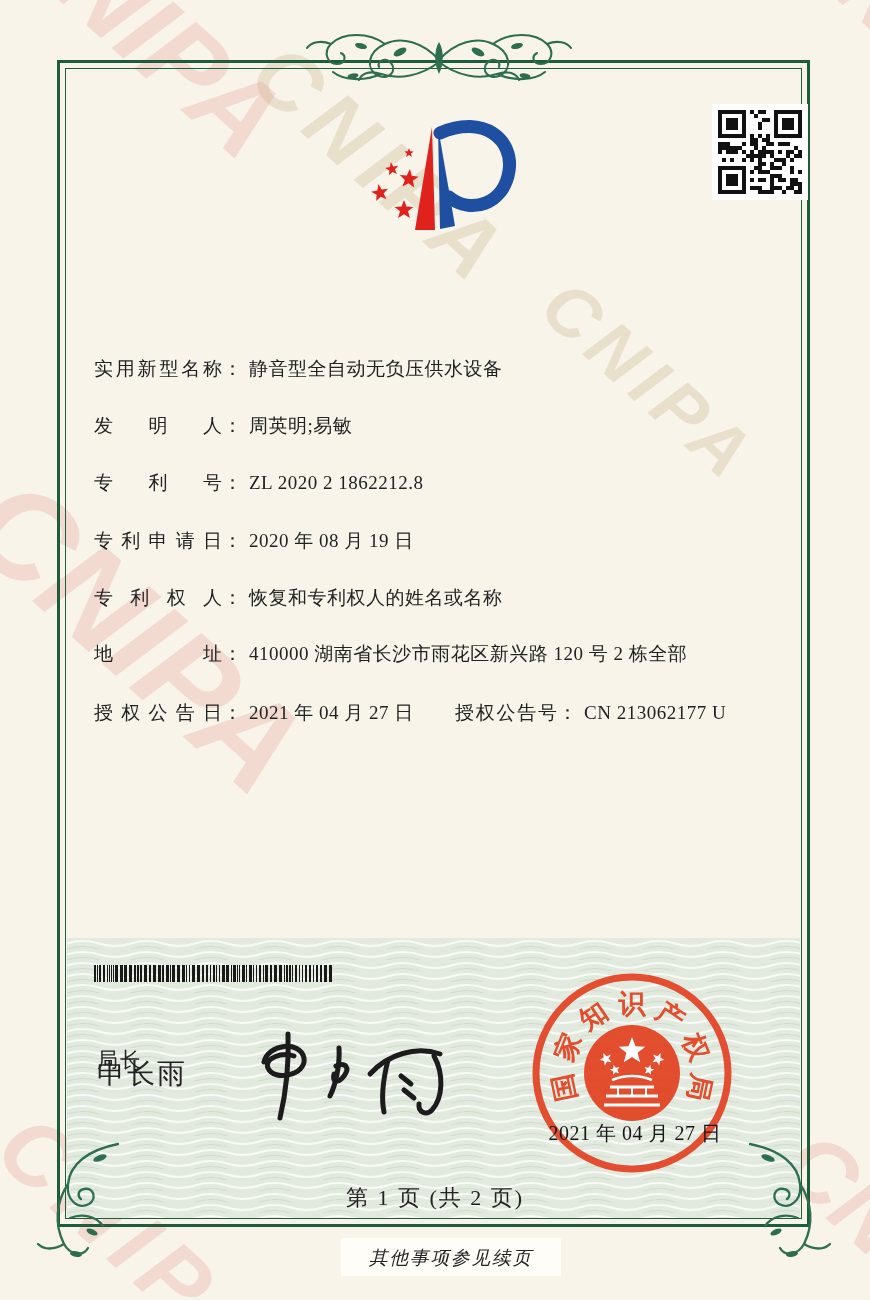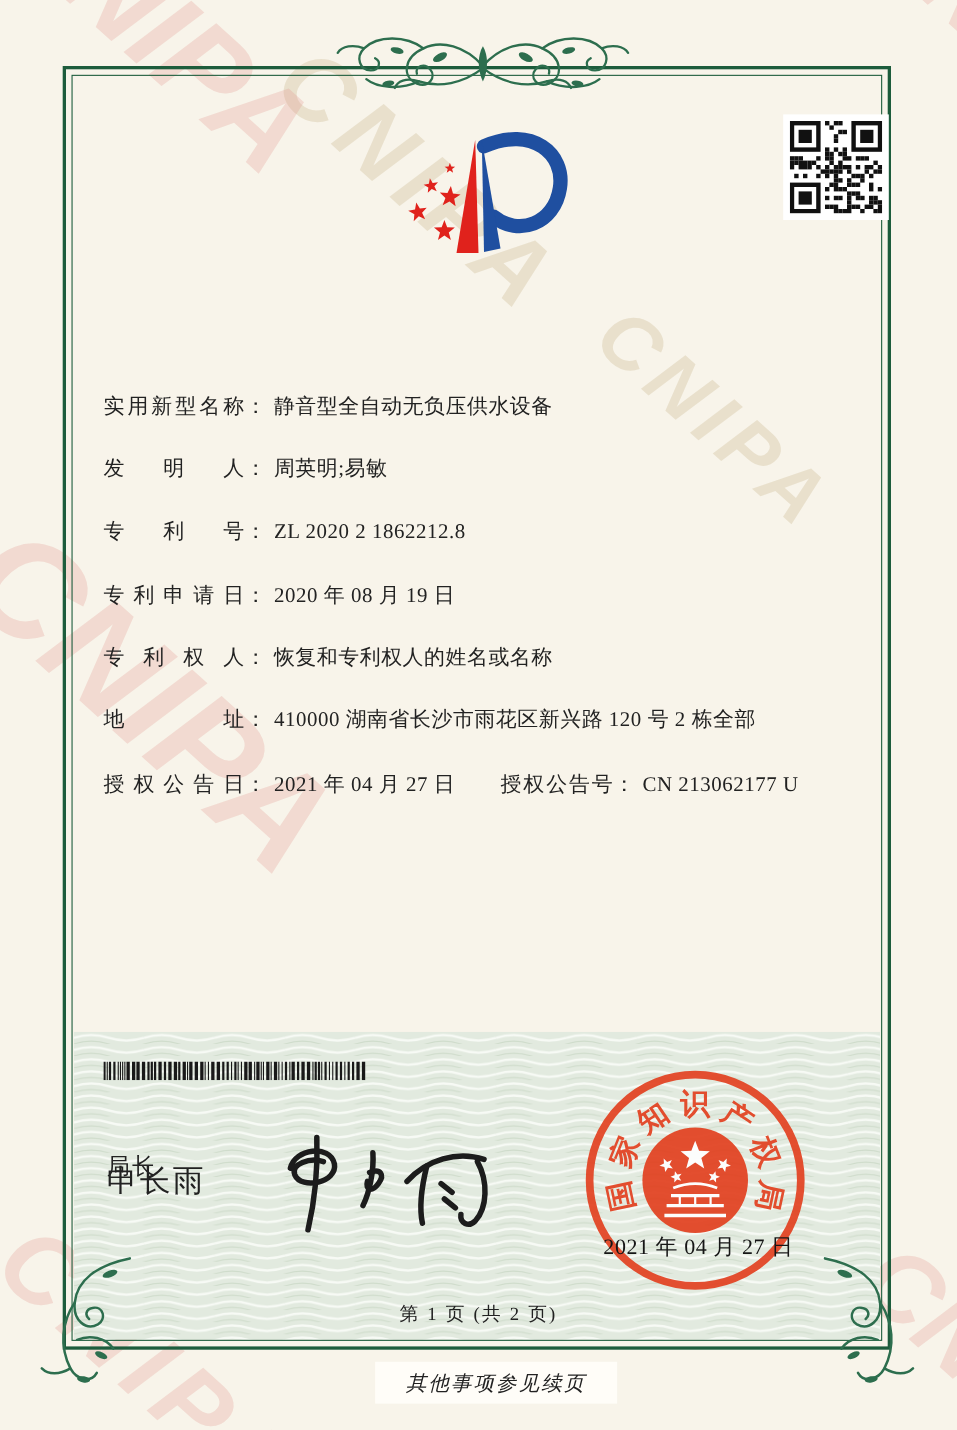--- a/index.html
+++ b/index.html
@@ -55,21 +55,21 @@
   .barcode { position:absolute; left:94px; top:965px; z-index:4; }
   .director-title { position:absolute; left:97px; top:1046px; font-size:21px; z-index:4;
                     font-family:"Liberation Sans","DejaVu Sans",sans-serif; letter-spacing:2px; }
   .director-name  { position:absolute; left:97px; top:1055px; font-size:28px; z-index:4;
                     font-family:Liberation Sans, sans-serif; letter-spacing:2px; }
   .signature { position:absolute; left:238px; top:1022px; z-index:4; }
   .seal { position:absolute; left:526px; top:967px; z-index:4; }
   .seal-date { position:absolute; left:540px; top:1120px; width:190px; text-align:center;
                font-size:20px; color:#161616; letter-spacing:0.5px; z-index:5; }
   .page-footer { position:absolute; left:0; top:1183px; width:100%; text-align:center;
-                 font-size:17px; z-index:4; letter-spacing:2px; }
+                 font-size:22px; z-index:4; letter-spacing:2px; }
   .cont-strip { position:absolute; left:325px; top:1238px; width:220px; height:38px;
                 background:#fffdf8; display:flex; align-items:center; justify-content:center;
                 font-size:18.5px; font-style:italic; letter-spacing:2px; z-index:4;margin-left:16px; }
 </style>
 </head>
 <body>
 
 <div class="page">
 
   <div class="wm wm-tan wm1">CNIPA</div>

